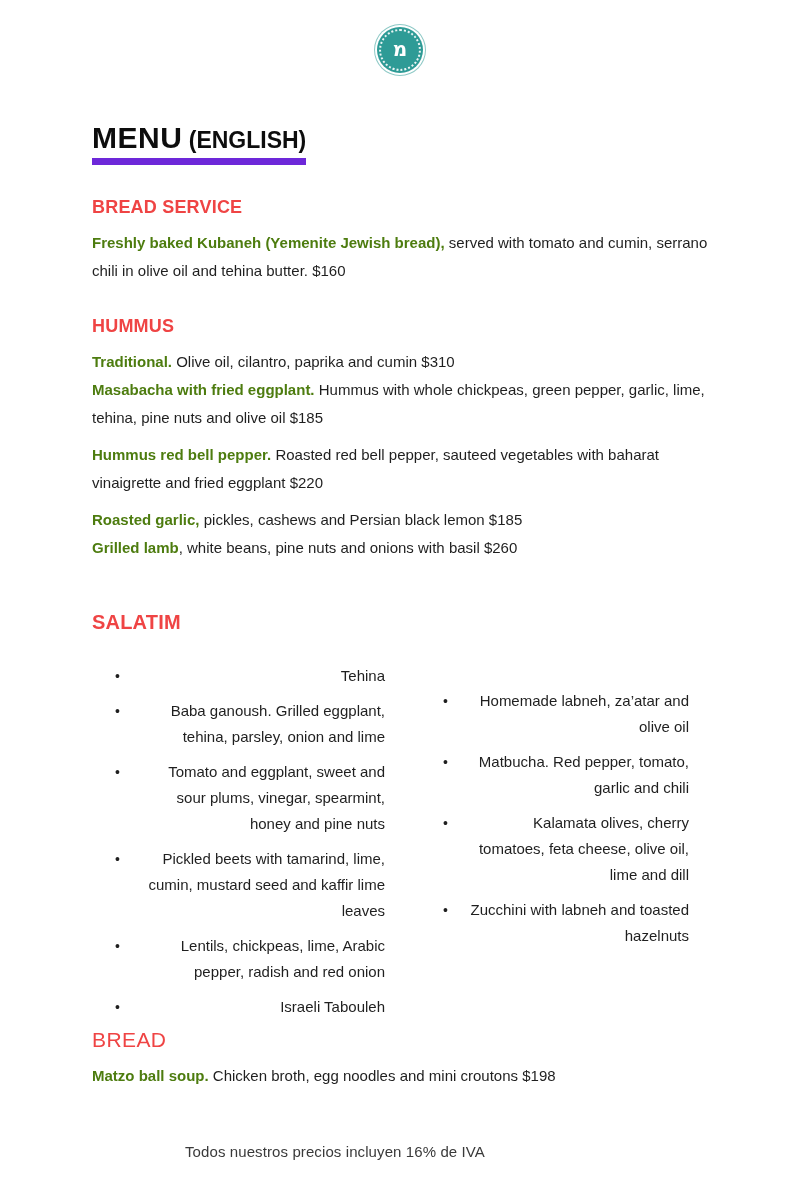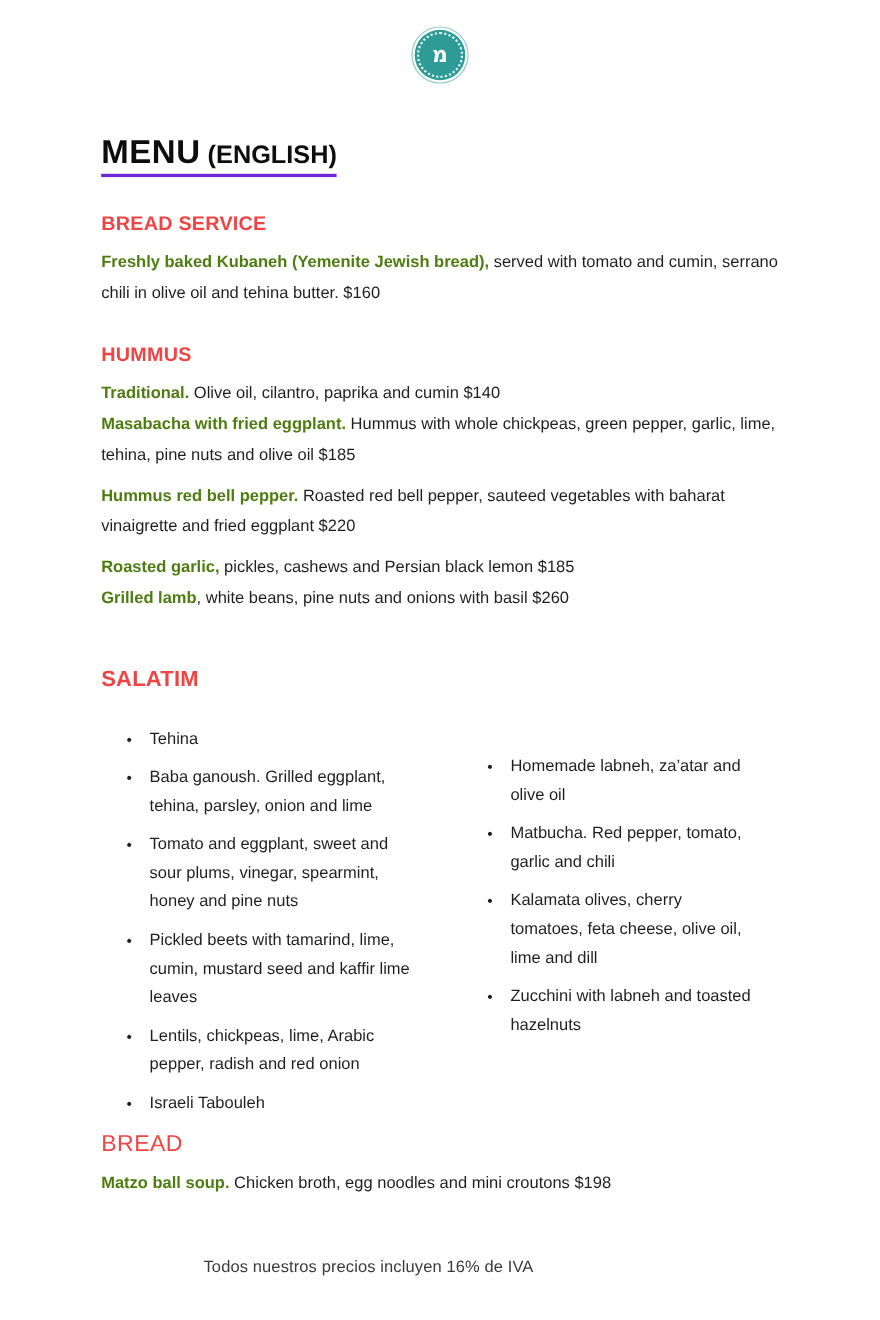--- a/index.html
+++ b/index.html
@@ -59,21 +59,21 @@
   
   .content {
     position: absolute;
     top: 100px;
     left: 92px;
     width: 628px;
   }
 
   .doc-title {
     display: inline-block;
-    border-bottom: 3px solid #6d28d9;
+    border-bottom: 7px solid #6d28d9;
     padding-bottom: 3px;
     color: #0d0d0d;
     line-height: 1.05;
     margin-bottom: 0;
   }
   .doc-title .title-main {
     font-size: 30px;
     font-weight: bold;
     letter-spacing: 0.5px;
   }
@@ -129,21 +129,21 @@
     margin-bottom: 9px;
     font-size: 15px;
     line-height: 26px;
   }
   .salatim-item .bullet {
     width: 21px;
     flex: 0 0 21px;
     font-size: 14px;
     line-height: 26px;
   }
-  .salatim-item .li-text { flex: 1; }
+  .salatim-item .li-text { flex: 1; text-align: right; }
 
   
   .soups-section {
     position: absolute;
     top: 1028px;
     left: 92px;
     width: 628px;
   }
   .soups-section .body-line { margin-top: 10px; }
 
@@ -176,21 +176,21 @@
 
     
     <h2 class="section-heading heading-bread">BREAD SERVICE</h2>
     <p class="body-line first-line">
       <b>Freshly baked Kubaneh (Yemenite Jewish bread),</b><span> served with tomato and cumin, serrano chili in olive oil and tehina butter. $160</span>
     </p>
 
     
     <h2 class="section-heading heading-hummus">HUMMUS</h2>
     <p class="body-line first-line">
-      <b>Traditional.</b><span> Olive oil, cilantro, paprika and cumin $140</span>
+      <b>Traditional.</b><span> Olive oil, cilantro, paprika and cumin $310</span>
     </p>
     <p class="body-line">
       <b>Masabacha with fried eggplant.</b><span> Hummus with whole chickpeas, green pepper, garlic, lime, tehina, pine nuts and olive oil $185</span>
     </p>
     <p class="body-line gap-top">
       <b>Hummus red bell pepper.</b><span> Roasted red bell pepper, sauteed vegetables with baharat vinaigrette and fried eggplant  $220</span>
     </p>
     <p class="body-line gap-top">
       <b>Roasted garlic,</b><span> pickles, cashews and Persian black lemon $185</span>
     </p>

